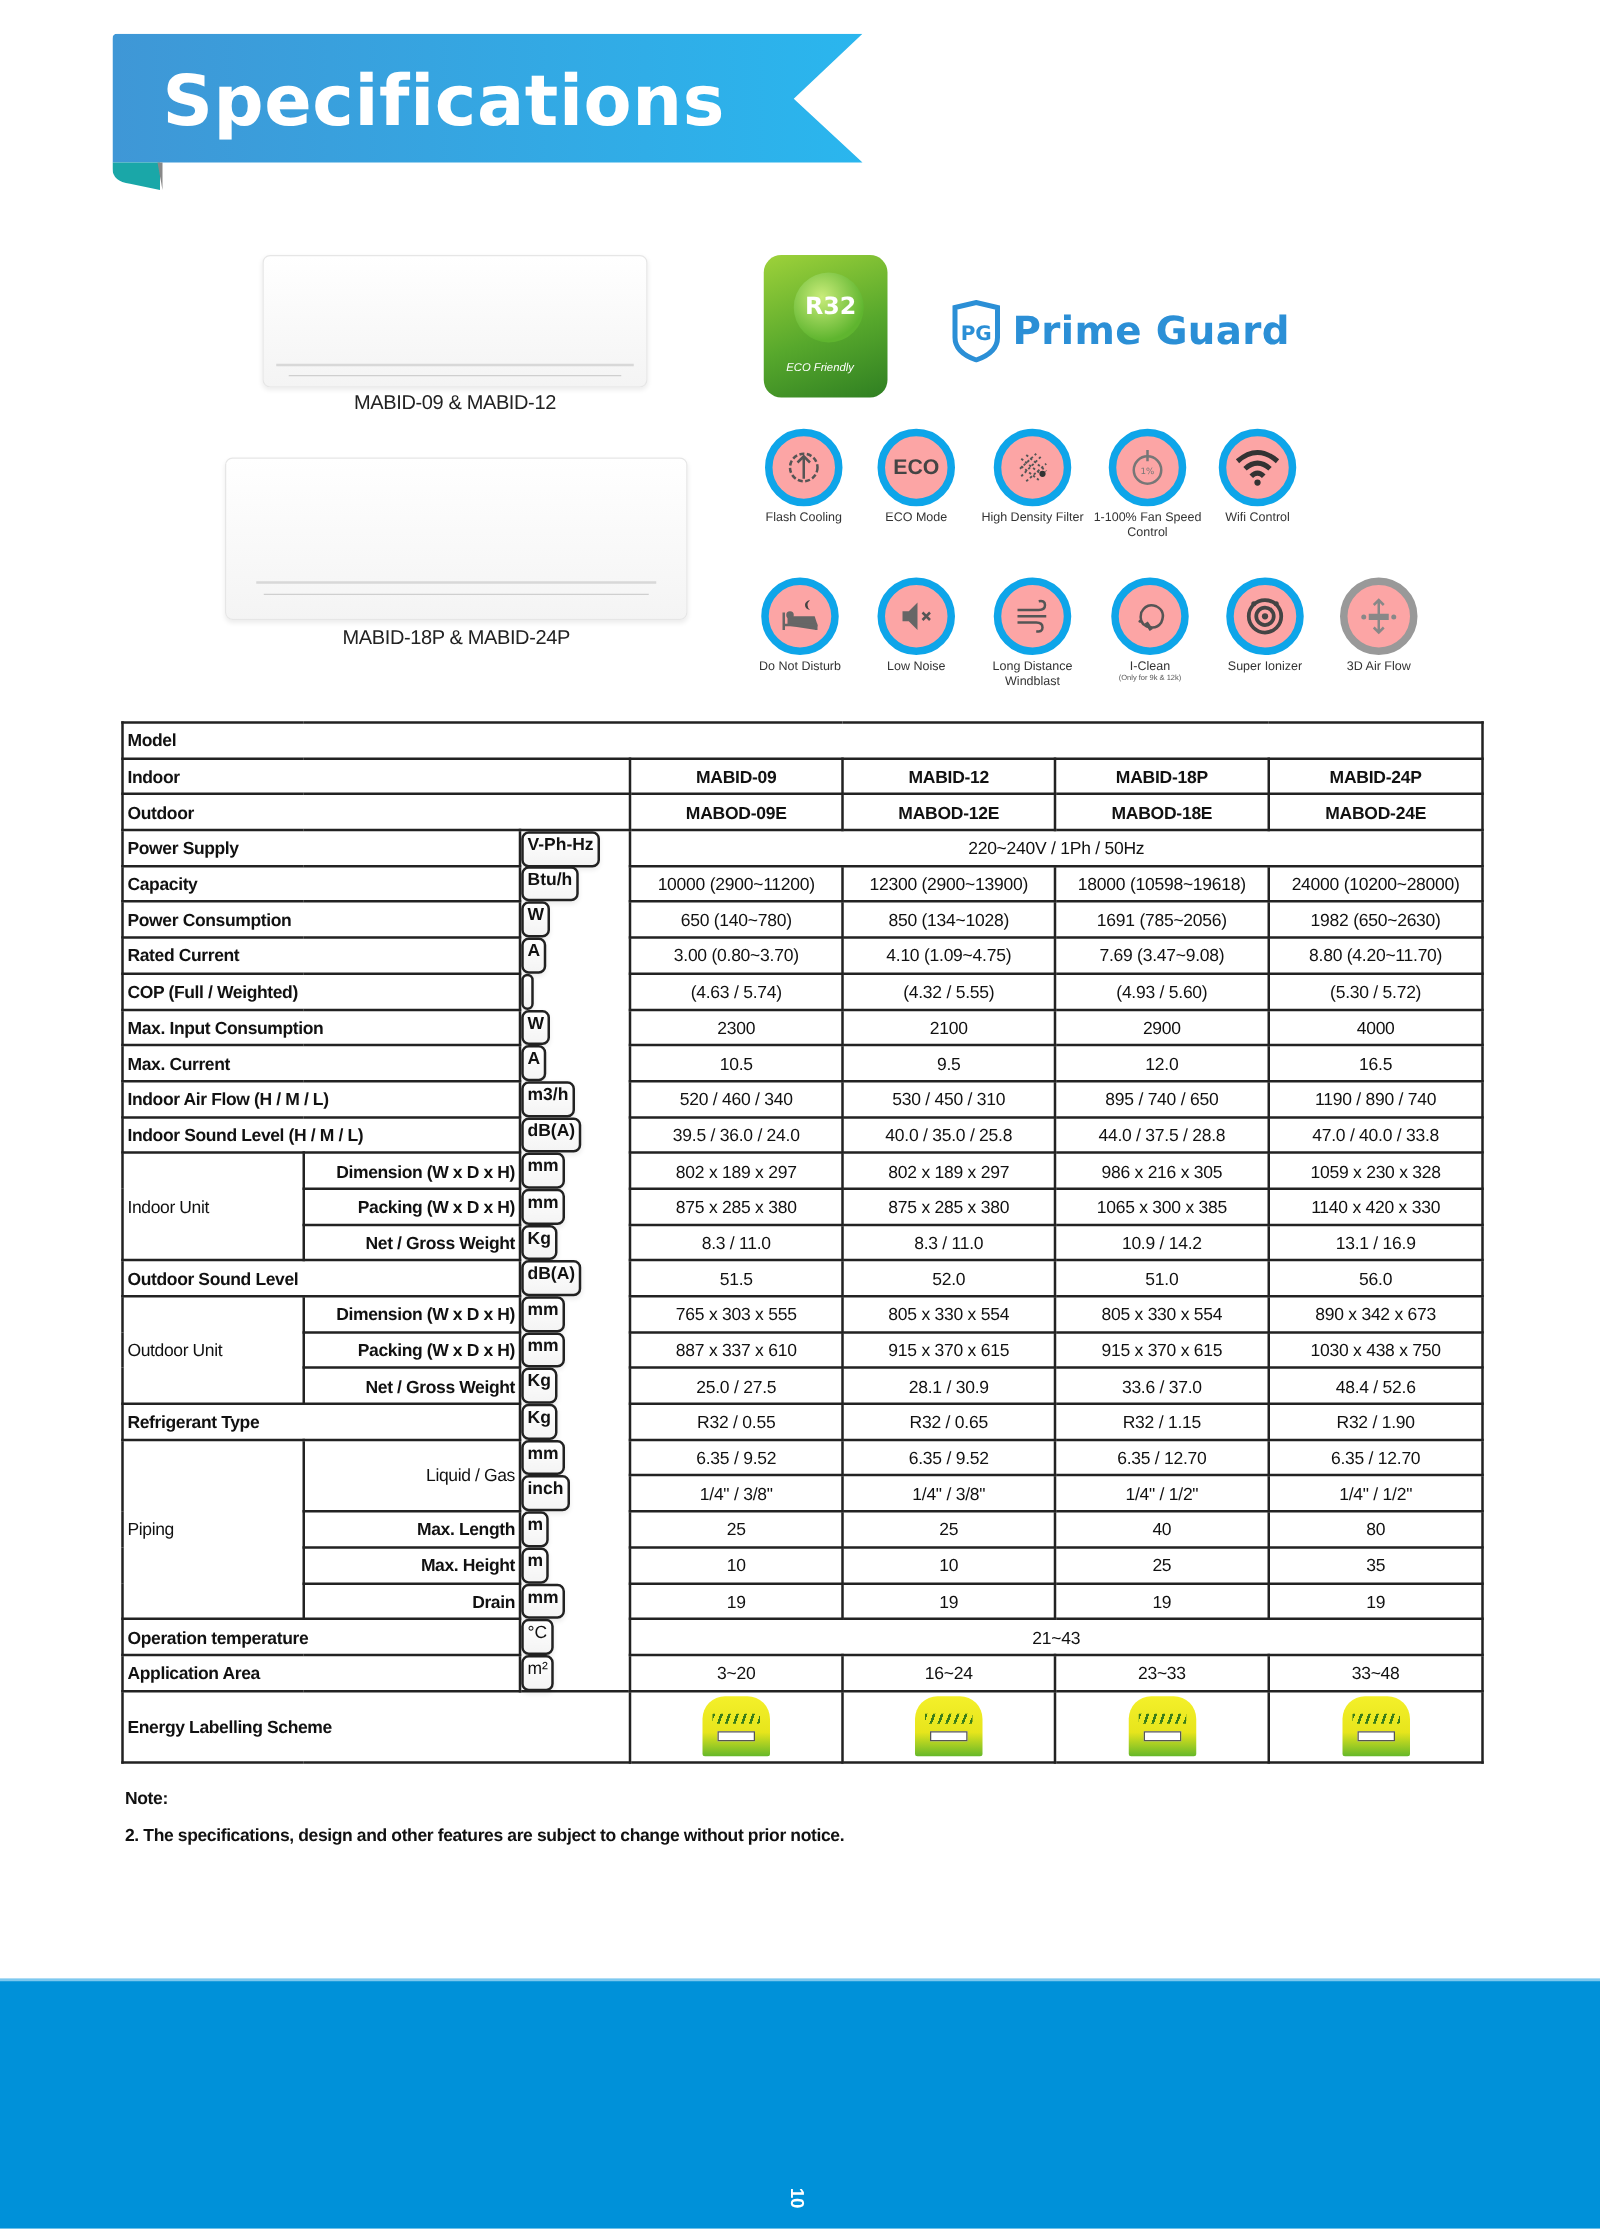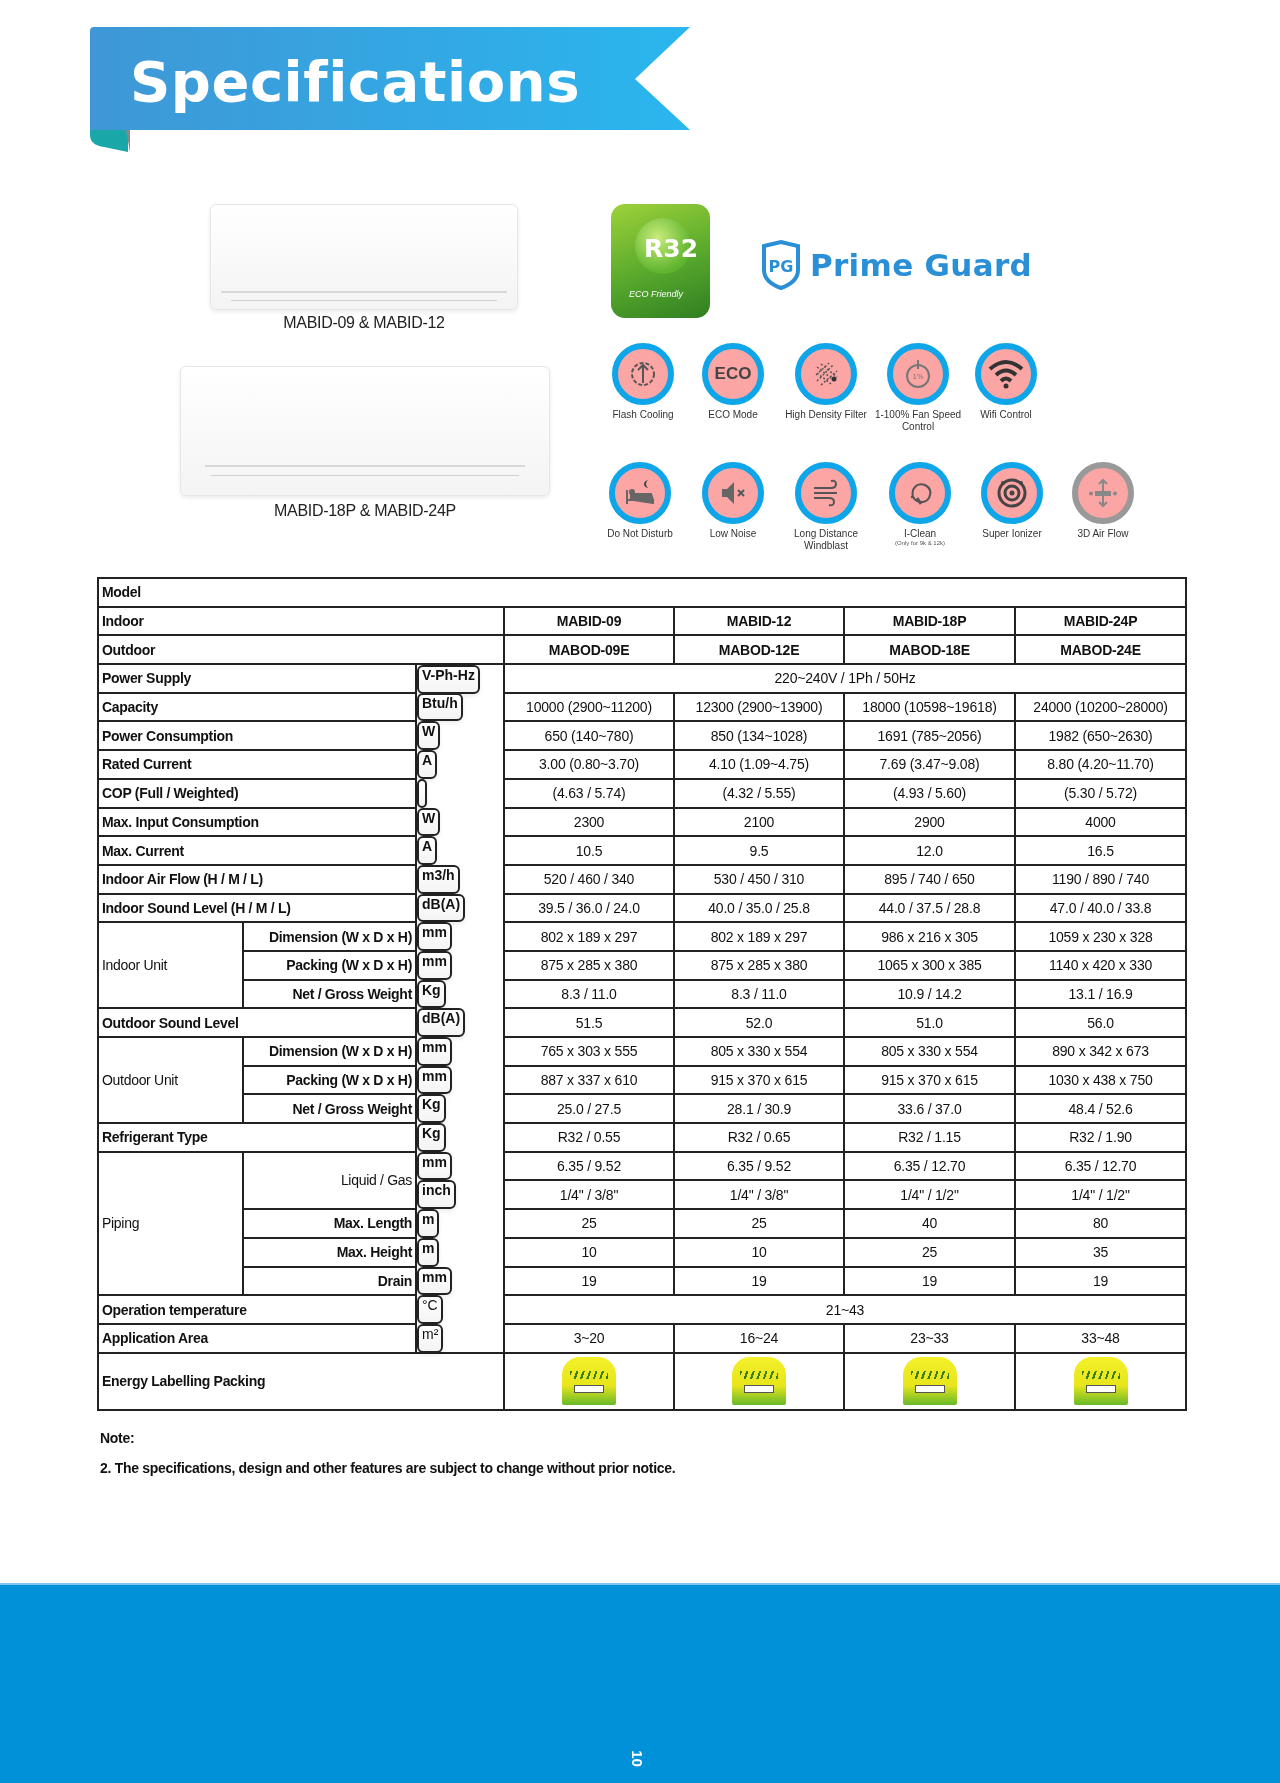--- a/index.html
+++ b/index.html
@@ -13,21 +13,21 @@
 
   
   .unit { position: absolute; background: linear-gradient(#ffffff, #f4f4f4); border: 1px solid #e6e6e6; border-radius: 6px; box-shadow: 0 2px 4px rgba(0,0,0,0.08); }
   .unit .vent { position: absolute; left: 10px; right: 10px; height: 2px; background: #d8d8d8; }
   .unit .vent2 { position: absolute; left: 20px; right: 20px; height: 1px; background: #cfcfcf; }
   .unit-label { position: absolute; font-family: "Liberation Sans", sans-serif; font-size: 16px; color: #222; text-align: center; letter-spacing: -0.3px; }
 
   
   .r32 { position: absolute; left: 611px; top: 204px; width: 99px; height: 114px; border-radius: 14px; background: linear-gradient(160deg, #9ed23a 0%, #57a82c 55%, #2f7f22 100%); }
   .r32 .globe { position: absolute; left: 24px; top: 14px; width: 56px; height: 56px; border-radius: 50%; background: radial-gradient(circle at 40% 35%, #c9ec7a, #5fb52f 70%); }
-  .r32 .r32-text { position: absolute; left: 33px; top: 30px; font-family: "DejaVu Sans", sans-serif; font-weight: bold; font-size: 25px; color: #ffffff; }
+  .r32 .r32-text { position: absolute; left: 33px; top: 30px; font-family: "DejaVu Sans", sans-serif; font-weight: bold; font-size: 19px; color: #ffffff; }
   .r32 .eco-text { position: absolute; left: 18px; top: 85px; font-size: 9px; color: #ffffff; font-style: italic; }
 
   
   .pg { position: absolute; left: 760px; top: 240px; height: 50px; display: flex; align-items: center; gap: 8px; }
   .pg-name { font-family: "DejaVu Sans", sans-serif; font-weight: bold; font-size: 31px; color: #2b8fd6; letter-spacing: 0.3px; }
 
   
   .feat { position: absolute; width: 100px; text-align: center; }
   .feat .circle { width: 62px; height: 62px; margin: 0 auto; border: 6px solid #0ea5e9; border-radius: 50%; display: flex; align-items: center; justify-content: center; background: #fca5a5; }
   .feat .lbl { margin-top: 4px; font-size: 10px; line-height: 12px; color: #333; }
@@ -430,21 +430,21 @@
   <tr>
     <td class="lbl" colspan="2">Application Area</td>
     <td class="unit" style="font-weight:normal;">m²</td>
     <td class="c">3~20</td>
     <td class="c">16~24</td>
     <td class="c">23~33</td>
     <td class="c">33~48</td>
   </tr>
 
   <tr class="energy">
-    <td class="lbl" colspan="3">Energy Labelling Packing</td>
+    <td class="lbl" colspan="3">Energy Labelling Scheme</td>
     <td class="c">
           <div class="energy-label"></div>
         </td>
     <td class="c">
           <div class="energy-label"></div>
         </td>
     <td class="c">
           <div class="energy-label"></div>
         </td>
     <td class="c">

